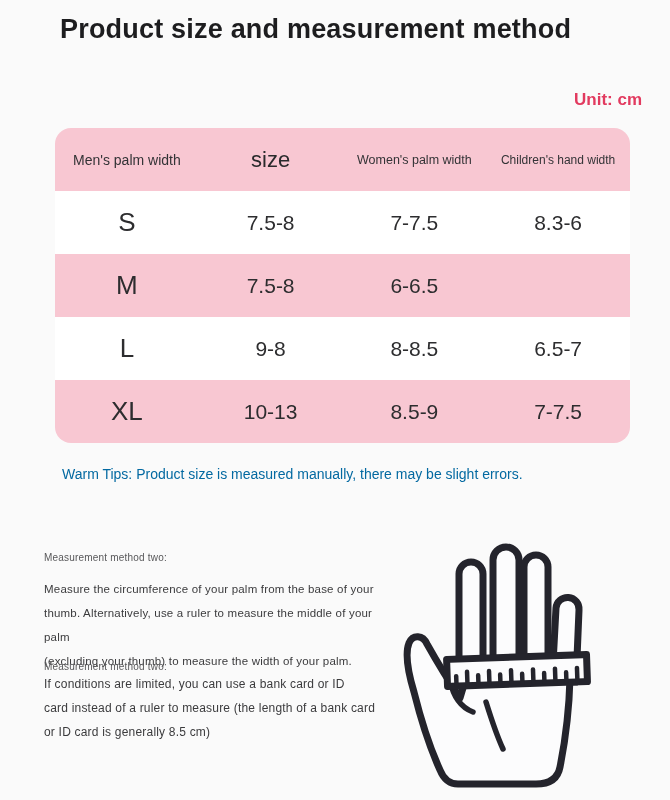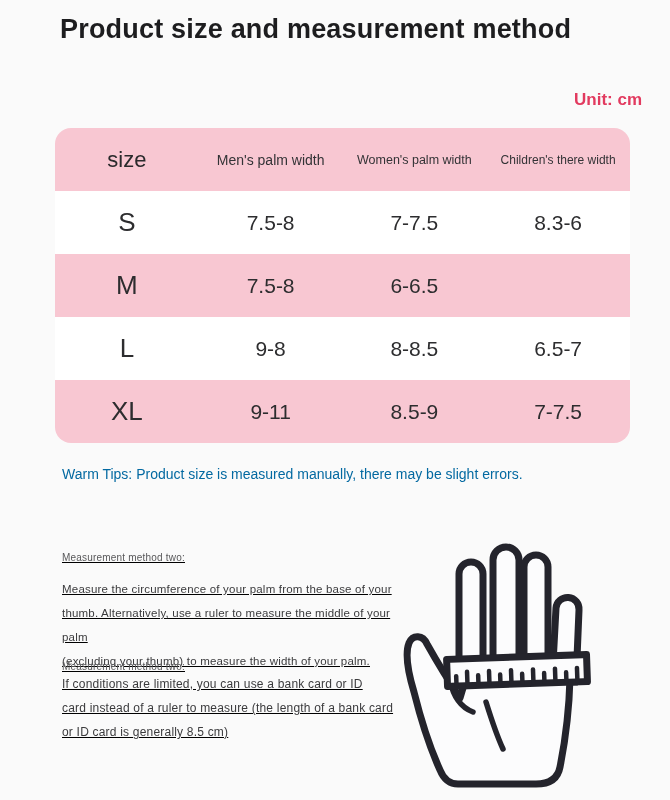--- a/index.html
+++ b/index.html
@@ -30,21 +30,21 @@
   .hdr-size { font-size:22px; color:#2a2a2c; }
   .hdr-men { font-size:14px; color:#333336; }
   .hdr-women { font-size:12.5px; color:#333336; }
   .hdr-children { font-size:12px; color:#333336; }
   .cell-size { font-size:26px; }
   .cell-val  { font-size:21px; }
   .warm-tips {
     position:absolute; left:62px; top:466px; width:540px;
     font-size:14px; color:#0369a1;
   }
-  .method { position:absolute; left:62px;text-decoration:underline; }
+  .method { position:absolute; left:44px; }
   .method-1 { top:552px; width:350px; }
   .method-2 { top:661px; width:355px; }
   .m-label { font-size:10px; color:#58585a; letter-spacing:0.2px; }
   .m-text {
     white-space:pre-line; font-size:11.5px; line-height:24px;
     color:#3b3b3d; letter-spacing:0.2px;
   }
   .method-1 .m-text { margin-top:14px; }
   .method-2 .m-text { margin-top:0; font-size:12px; }
   .hand-illustration { position:absolute; left:390px; top:530px; }
@@ -53,45 +53,45 @@
 <body>
 
 <div class="canvas">
 
   <h1 class="page-title">Product size and measurement method</h1>
 
   <div class="unit-label">Unit: cm</div>
 
   <div class="size-table">
     <div class="t-row pink">
+      <div class="cell hdr-men">Men's palm width</div>
       <div class="cell hdr-size">size</div>
-      <div class="cell hdr-men">Men's palm width</div>
       <div class="cell hdr-women">Women's palm width</div>
-      <div class="cell hdr-children">Children's there width</div>
+      <div class="cell hdr-children">Children's hand width</div>
     </div>
     <div class="t-row white">
       <div class="cell cell-size">S</div>
       <div class="cell cell-val">7.5-8</div>
       <div class="cell cell-val">7-7.5</div>
       <div class="cell cell-val">8.3-6</div>
     </div>
     <div class="t-row pink">
       <div class="cell cell-size">M</div>
       <div class="cell cell-val">7.5-8</div>
       <div class="cell cell-val">6-6.5</div>
     </div>
     <div class="t-row white">
       <div class="cell cell-size">L</div>
       <div class="cell cell-val">9-8</div>
       <div class="cell cell-val">8-8.5</div>
       <div class="cell cell-val">6.5-7</div>
     </div>
     <div class="t-row pink">
       <div class="cell cell-size">XL</div>
-      <div class="cell cell-val">9-11</div>
+      <div class="cell cell-val">10-13</div>
       <div class="cell cell-val">8.5-9</div>
       <div class="cell cell-val">7-7.5</div>
     </div>
   </div>
 
   <div class="warm-tips">Warm Tips: Product size is measured manually, there may be slight errors.</div>
 
   <div class="method method-1">
     <div class="m-label">Measurement method two:</div>
     <div class="m-text">Measure the circumference of your palm from the base of your

